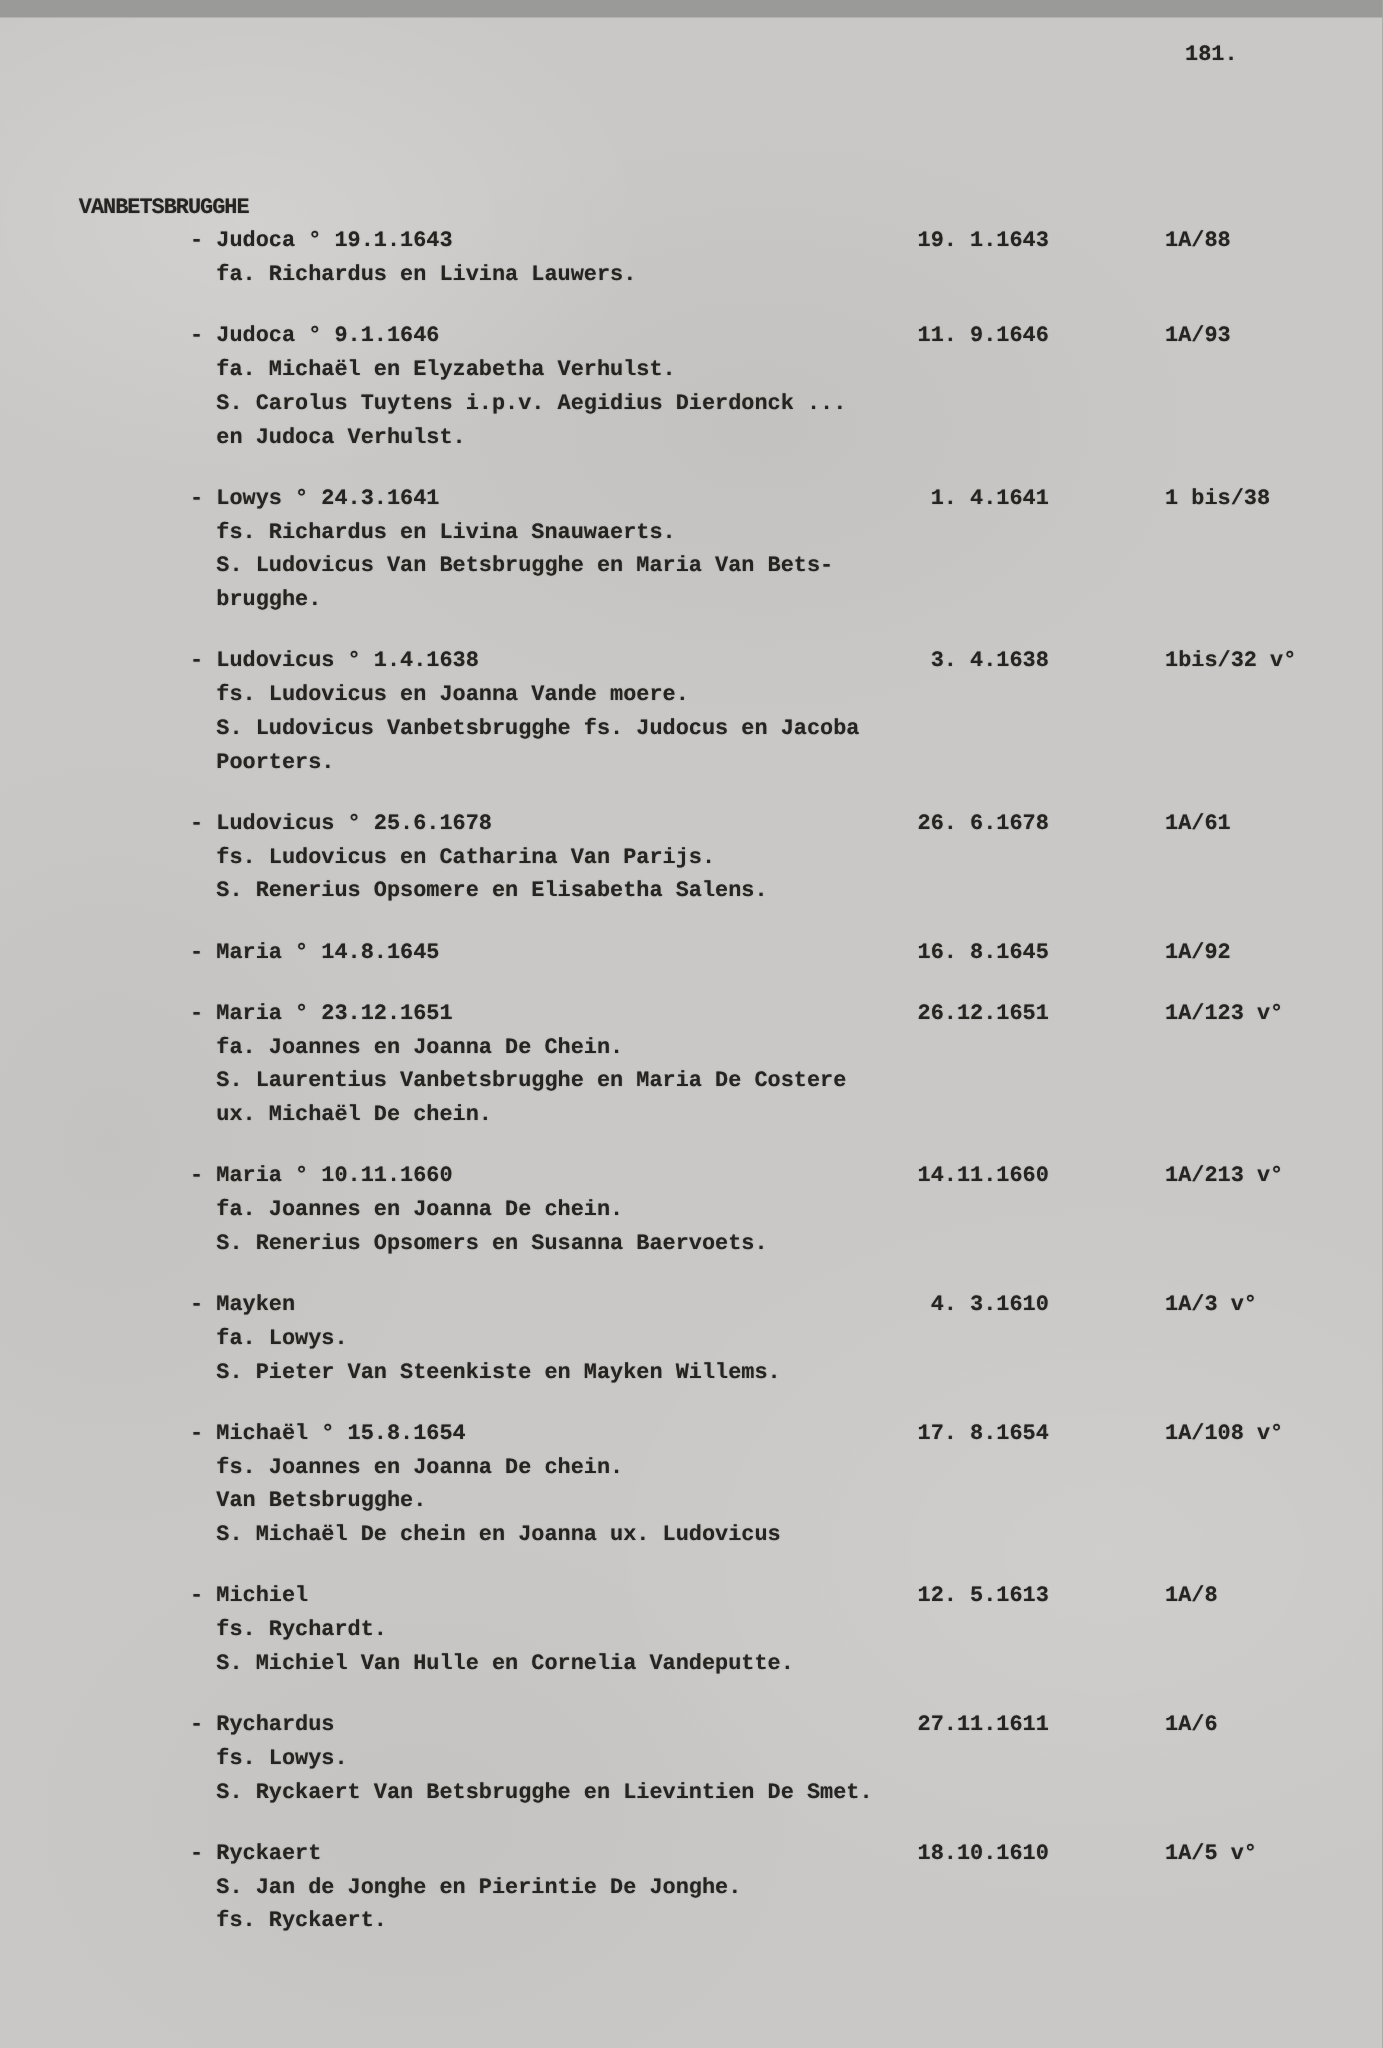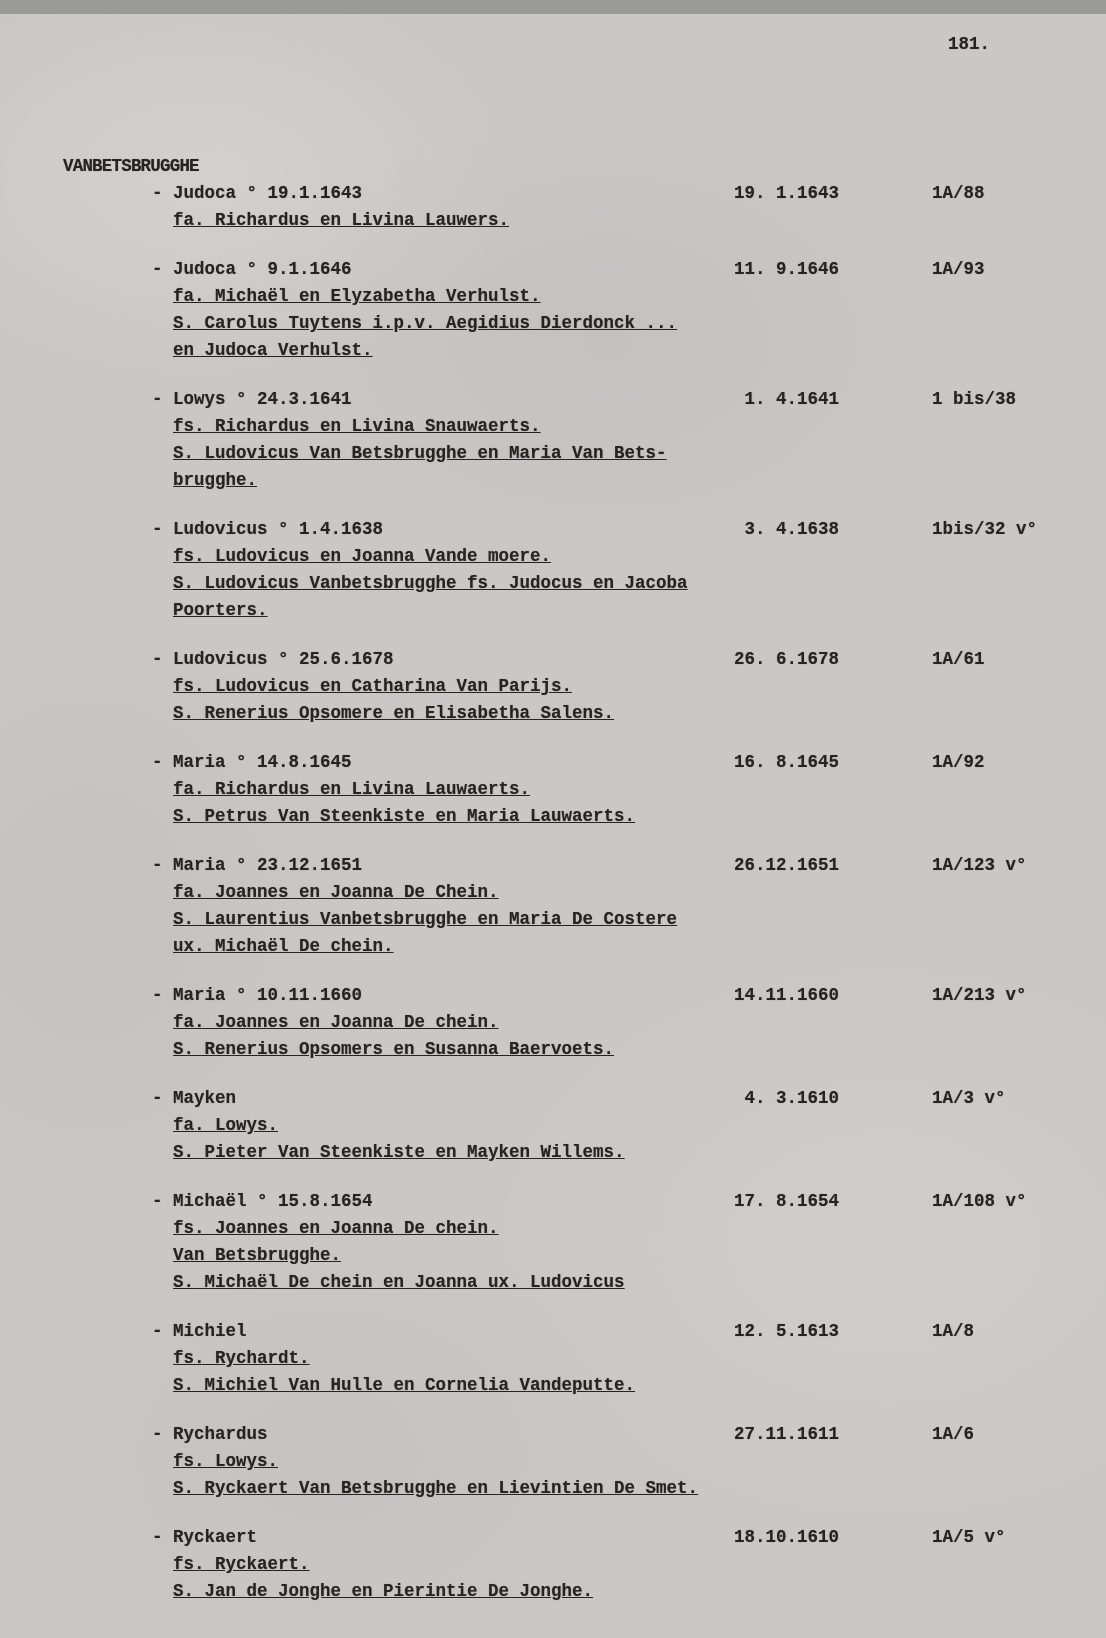--- a/index.html
+++ b/index.html
@@ -53,21 +53,20 @@
   .entry-head .name,
   .entry-head .date,
   .entry-head .ref {
     white-space: pre;
   }
   .entry-details {
     margin-left: 21px;
   }
   .detail-line {
     white-space: pre;
-    text-decoration: underline;
   }
 </style>
 </head>
 <body>
 
 <div class="paper">
 
   <div class="page-number">181.</div>
 
   <div class="content">
@@ -142,24 +141,20 @@
           </div>
   </div>
 
   <div class="entry">
     <div class="entry-head">
       <span class="dash">-</span>
       <span class="name">Maria ° 14.8.1645</span>
       <span class="date">16. 8.1645</span>
       <span class="ref">1A/92</span>
     </div>
-    <div class="entry-details">
-            <div class="detail-line">fa. Richardus en Livina Lauwaerts.</div>
-            <div class="detail-line">S. Petrus Van Steenkiste en Maria Lauwaerts.</div>
-          </div>
   </div>
 
   <div class="entry">
     <div class="entry-head">
       <span class="dash">-</span>
       <span class="name">Maria ° 23.12.1651</span>
       <span class="date">26.12.1651</span>
       <span class="ref">1A/123 v°</span>
     </div>
     <div class="entry-details">
@@ -236,21 +231,21 @@
   </div>
 
   <div class="entry">
     <div class="entry-head">
       <span class="dash">-</span>
       <span class="name">Ryckaert</span>
       <span class="date">18.10.1610</span>
       <span class="ref">1A/5 v°</span>
     </div>
     <div class="entry-details">
+            <div class="detail-line">S. Jan de Jonghe en Pierintie De Jonghe.</div>
             <div class="detail-line">fs. Ryckaert.</div>
-            <div class="detail-line">S. Jan de Jonghe en Pierintie De Jonghe.</div>
           </div>
   </div>
 </div>
 
   </div>
 
 </div>
 
 </body></html>

